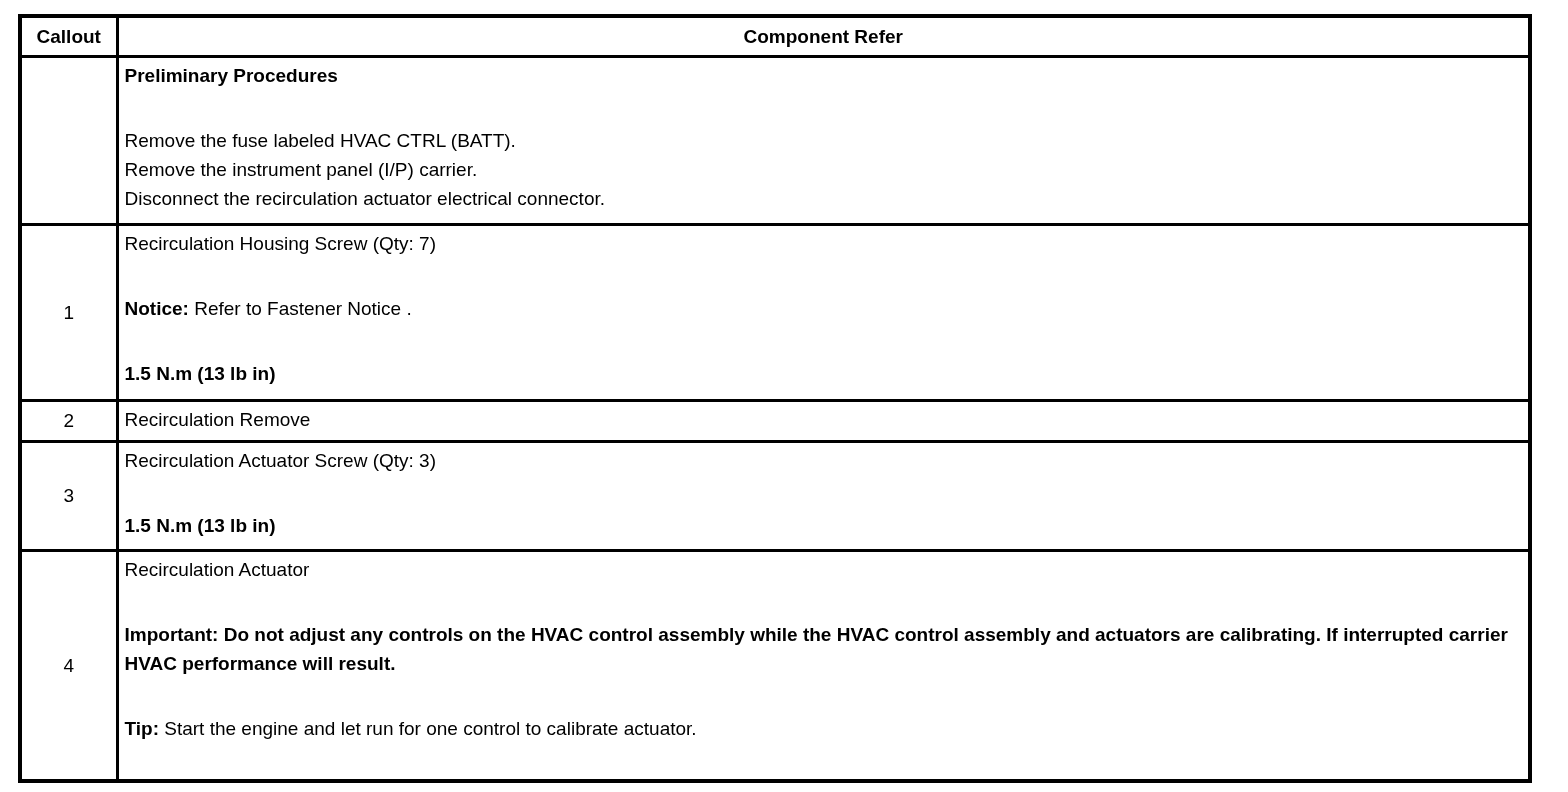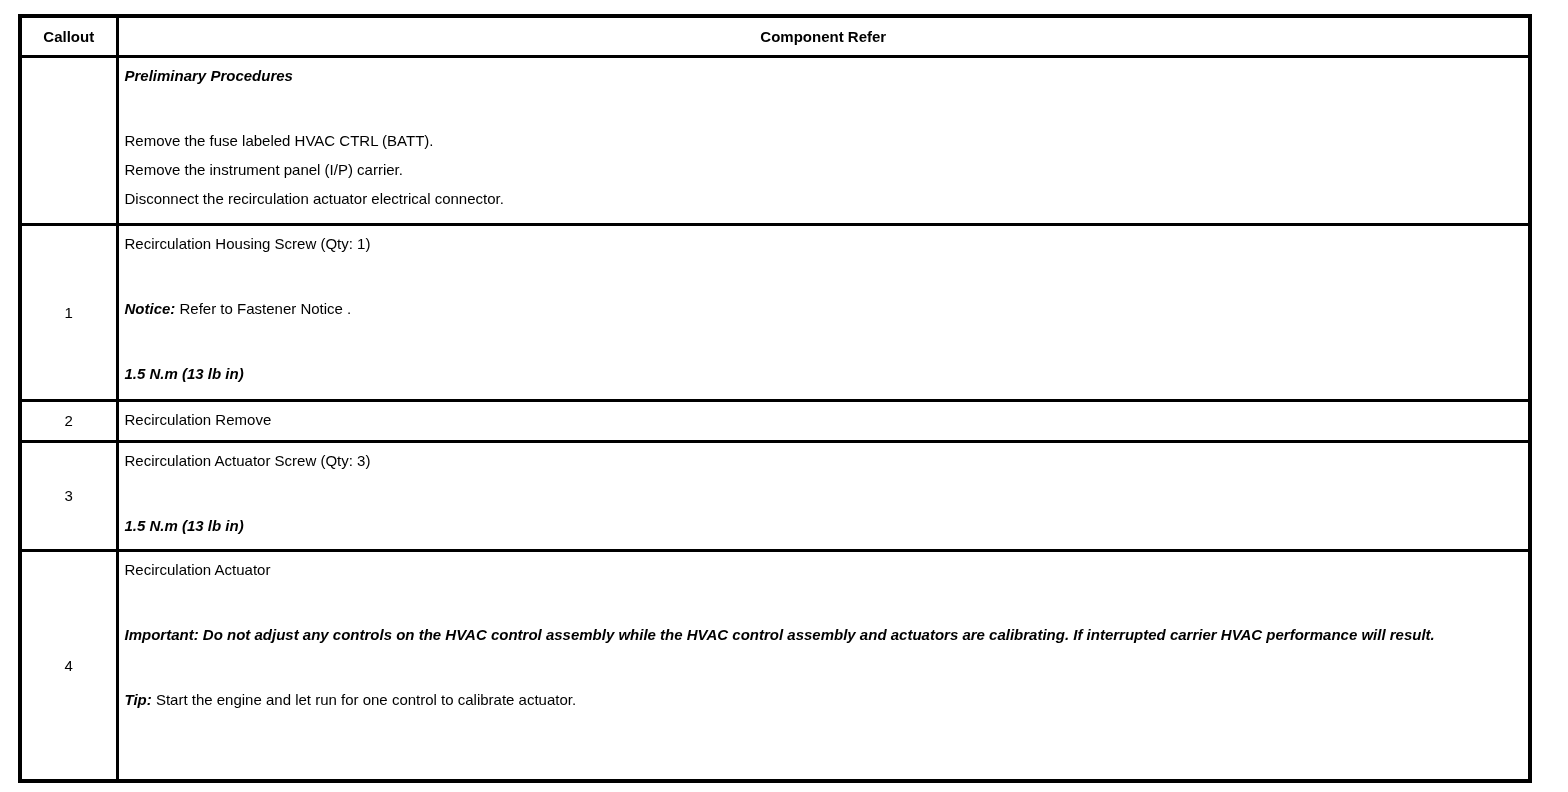--- a/index.html
+++ b/index.html
@@ -13,21 +13,21 @@
   .page {
     width: 1568px;
     height: 792px;
     padding: 14px 36px 10px 18px;
   }
   table.callout-table {
     border-collapse: collapse;
     width: 1514px;
     table-layout: fixed;
     border: 4px solid #000000;
-    font-size: 15px;
+    font-size: 19px;
     line-height: 29px;
   }
   col.col-callout { width: 97px; }
   th, td {
     border: 3px solid #000000;
     vertical-align: top;
   }
   th {
     font-weight: bold;
     text-align: center;
@@ -41,21 +41,21 @@
     padding: 2px;
   }
   td.component-cell {
     padding: 3px 6px 6px 6px;
   }
   tr.row-preliminary  { height: 168px; }
   tr.row-1            { height: 176px; }
   tr.row-2            { height: 36px;  }
   tr.row-3            { height: 109px; }
   tr.row-4            { height: 231px; }
-  .bold { font-weight: bold; font-style: italic; }
+  .bold { font-weight: bold; }
   p.gap { margin-top: 36px; }
 </style>
 </head>
 <body>
 
 <div class="page">
   <table class="callout-table">
     <colgroup>
       <col class="col-callout">
       <col class="col-component">
@@ -73,21 +73,21 @@
           <p class="bold">Preliminary Procedures</p>
           <p class="gap">Remove the fuse labeled HVAC CTRL (BATT).</p>
           <p>Remove the instrument panel (I/P) carrier.</p>
           <p>Disconnect the recirculation actuator electrical connector.</p>
         </td>
       </tr>
 
       <tr class="row-1">
         <td class="callout-cell">1</td>
         <td class="component-cell">
-          <p>Recirculation Housing Screw (Qty: 1)</p>
+          <p>Recirculation Housing Screw (Qty: 7)</p>
           <p class="gap"><span class="bold">Notice:</span><span> Refer to Fastener Notice .</span></p>
           <p class="gap bold">1.5 N.m (13 lb in)</p>
         </td>
       </tr>
 
       <tr class="row-2">
         <td class="callout-cell">2</td>
         <td class="component-cell">
           <p>Recirculation Remove</p>
         </td>

